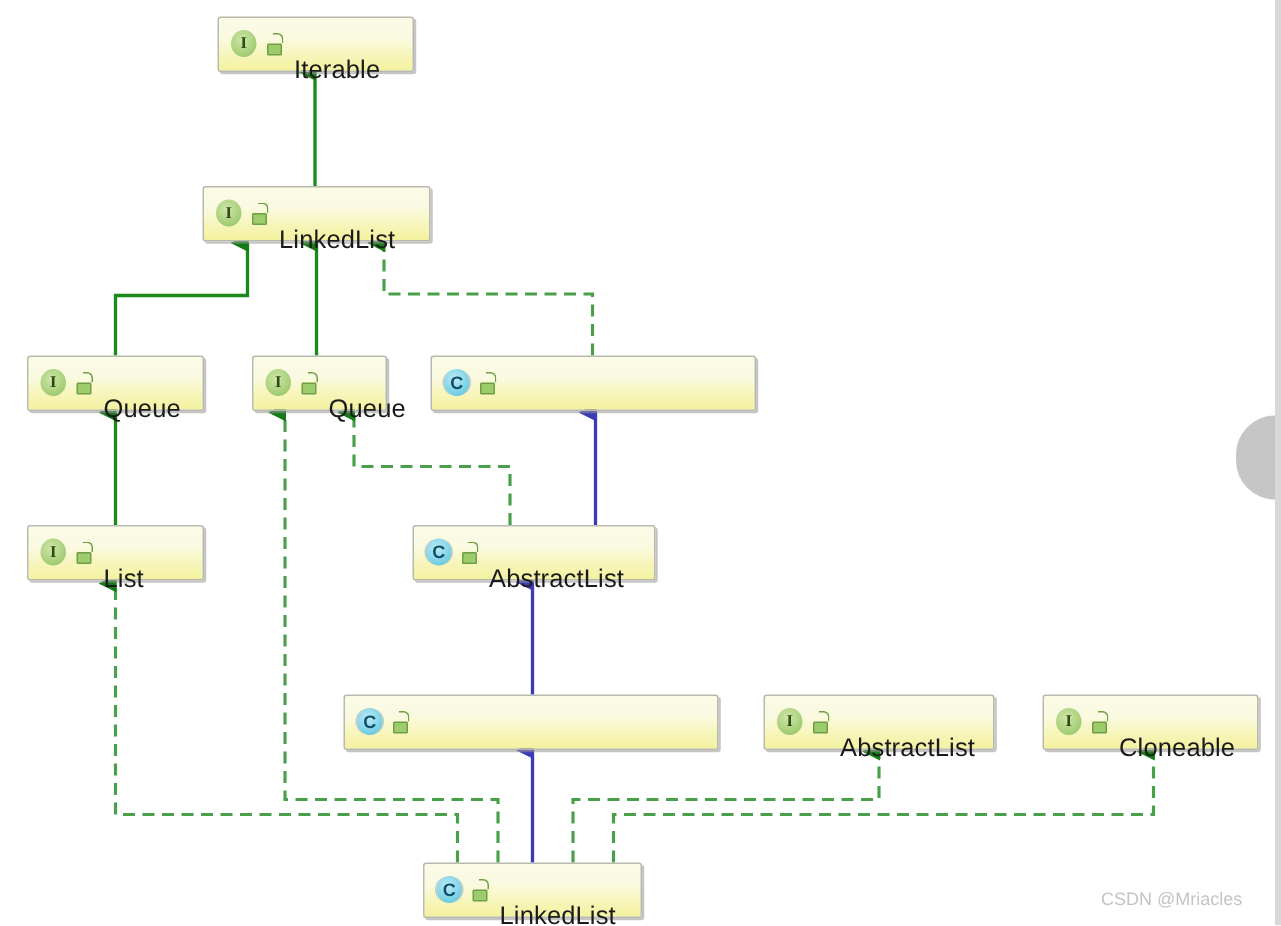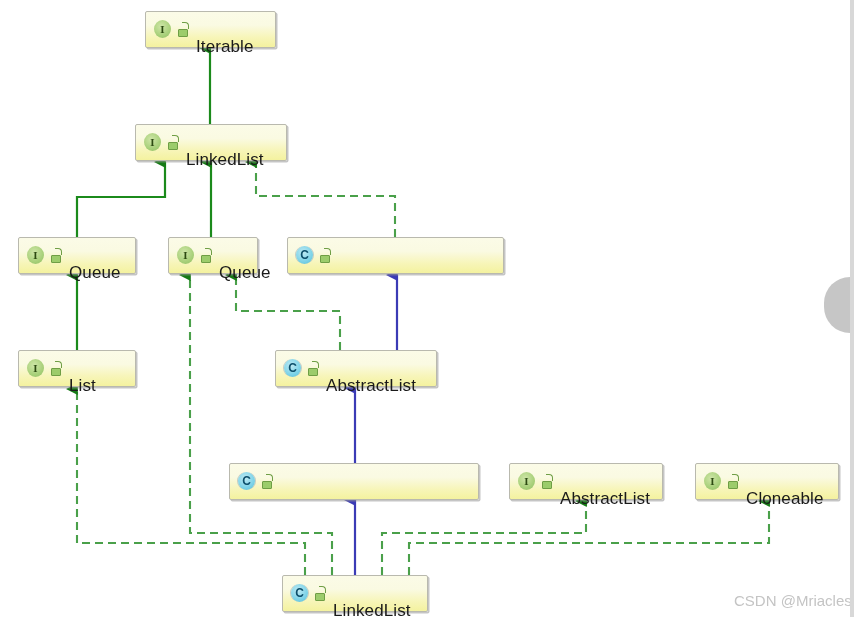--- a/index.html
+++ b/index.html
@@ -104,21 +104,21 @@
     width: 7px;
     height: 7px;
     border: 1.6px solid #6f9e45;
     border-bottom: none;
     border-left: none;
     border-radius: 0 4px 0 0;
     box-sizing: border-box;
   }
   .watermark {
     position: absolute;
-    font-size: 15px;
+    font-size: 12px;
     color: #c4c4c4;
     font-family: "Liberation Sans", sans-serif;
     white-space: nowrap;
     z-index: 8;
   }
   .scroll-thumb {
     position: absolute;
     background: #c6c6c6;
     z-index: 9;
   }

